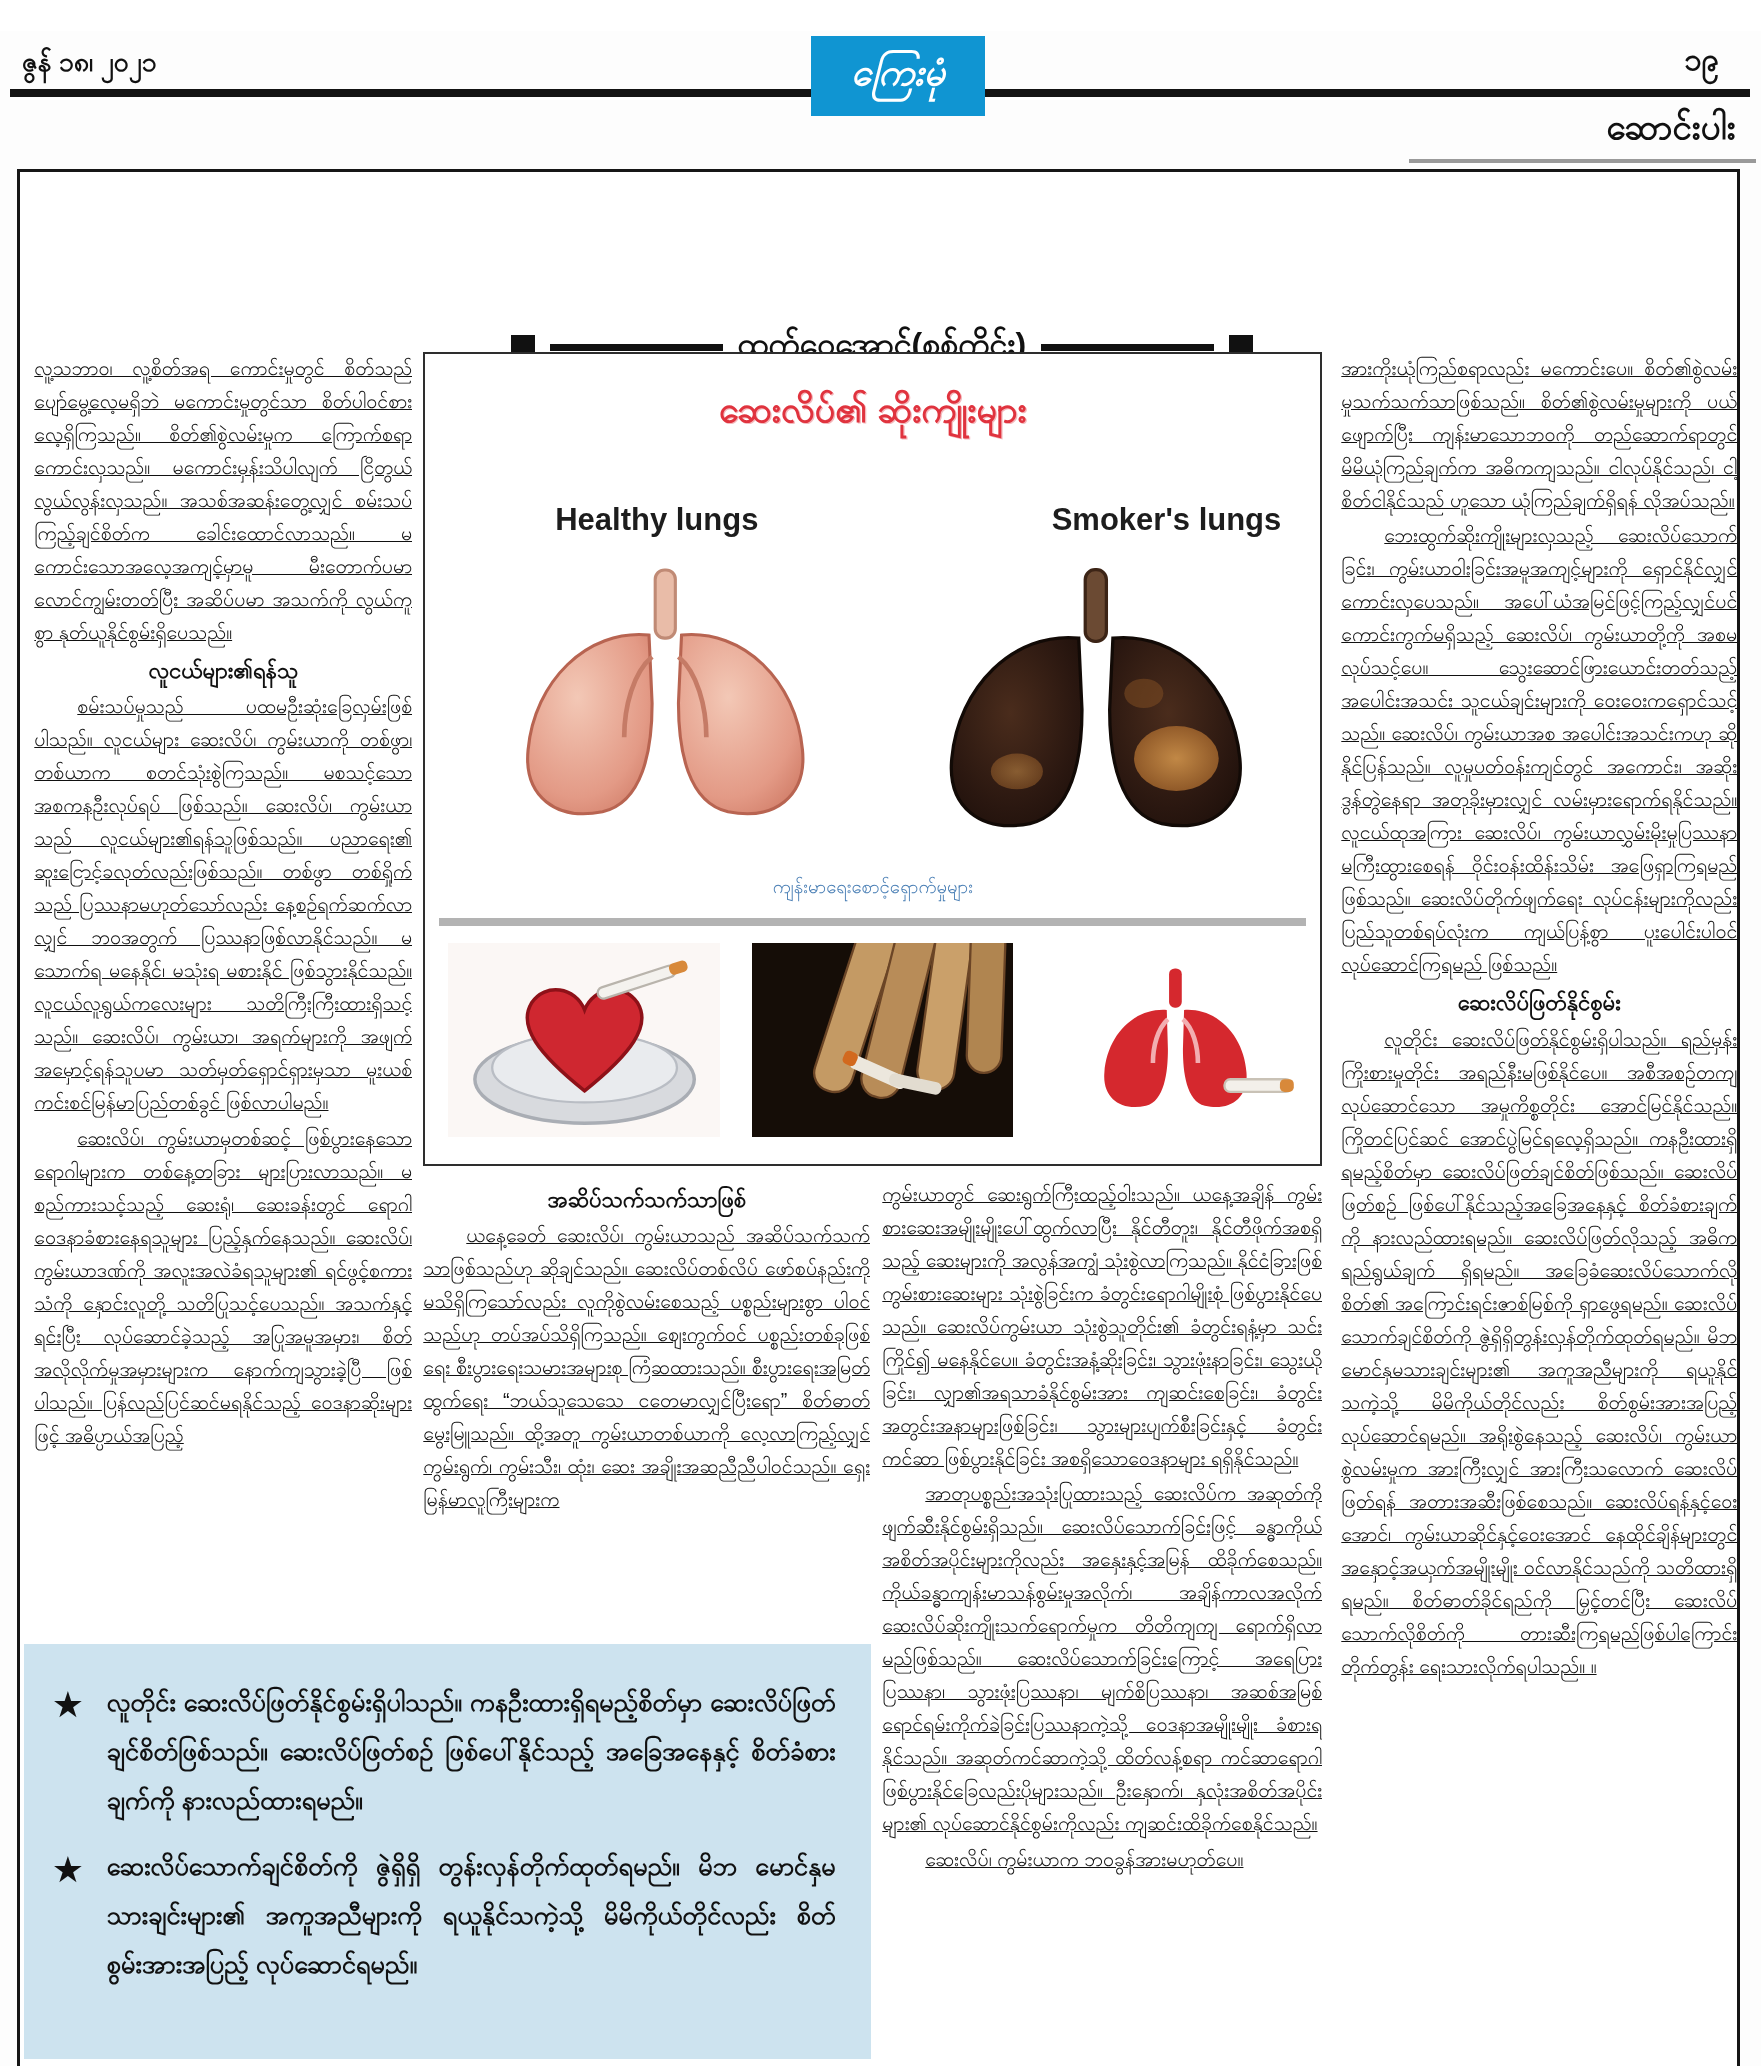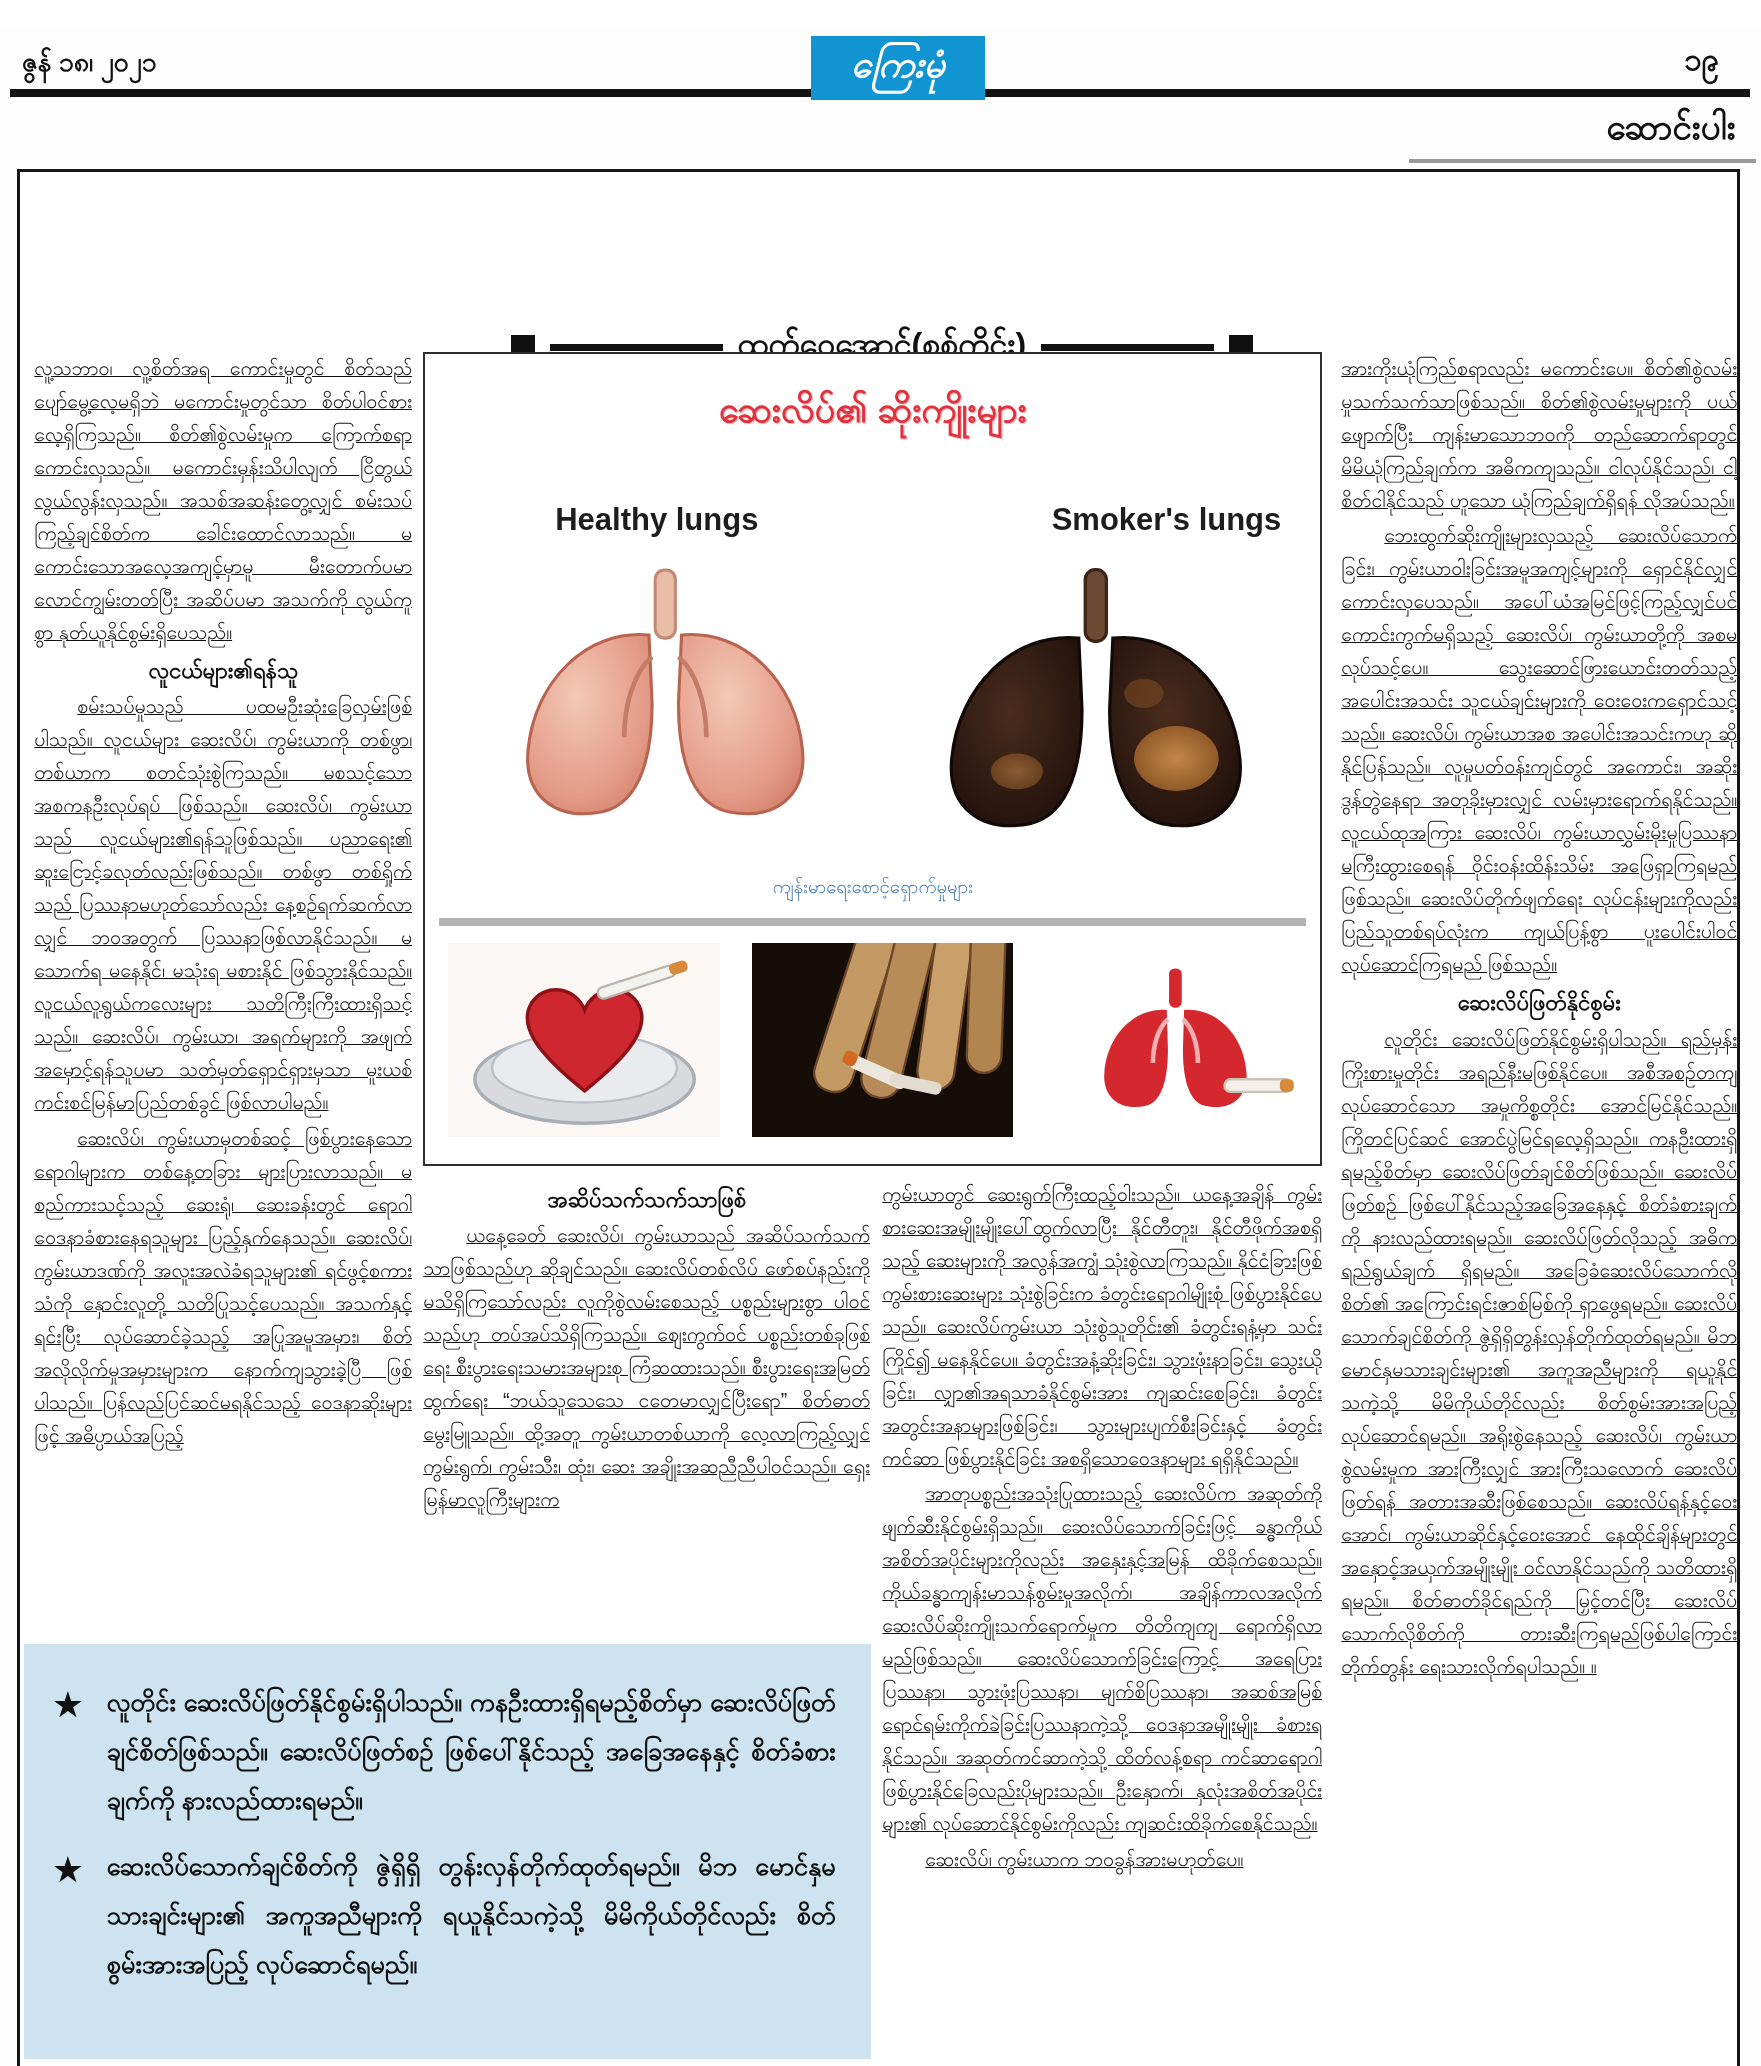--- a/index.html
+++ b/index.html
@@ -10,21 +10,21 @@
     --watermark-blue:#4a7fb5;
   }
   *{box-sizing:border-box;}
   html,body{margin:0;padding:0;background:#ffffff;}
   body{font-family:"Liberation Sans","DejaVu Sans",sans-serif;color:#111;}
   .page{position:relative;width:1761px;height:2066px;background:#fdfdfd;overflow:hidden;margin-top:31px;}
 
   
   .date{position:absolute;left:22px;top:14px;font-size:26.6px;font-weight:bold;white-space:nowrap;}
   .top-rule{position:absolute;left:10.4px;top:58px;width:1740px;height:8px;background:#131313;}
-  .masthead{position:absolute;left:811px;top:4.6px;width:174px;height:64px;background:var(--logo-blue);
+  .masthead{position:absolute;left:811px;top:4.6px;width:174px;height:80px;background:var(--logo-blue);
     color:#fff;display:flex;align-items:center;justify-content:center;font-size:37px;font-weight:bold;
     font-style:italic;overflow:hidden;white-space:nowrap;}
   .page-num{position:absolute;right:42px;top:8px;font-size:31px;font-weight:bold;}
   .section-label{position:absolute;right:25.4px;top:73px;font-size:35px;font-weight:bold;white-space:nowrap;}
   .section-underline{position:absolute;right:4.6px;top:128px;width:347px;height:3.5px;background:#9a9a9a;}
 
   
   .frame{position:absolute;left:17.3px;top:138px;width:1723px;height:1919px;border:3.5px solid #161616;background:#fff;}
 
   .title-banner{position:absolute;left:319px;top:29px;right:1.2px;height:106px;background:var(--title-banner-blue);}

